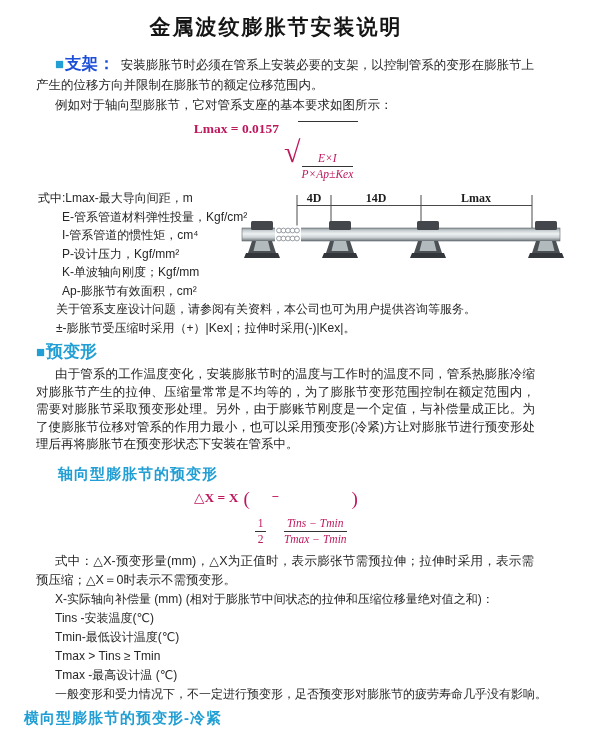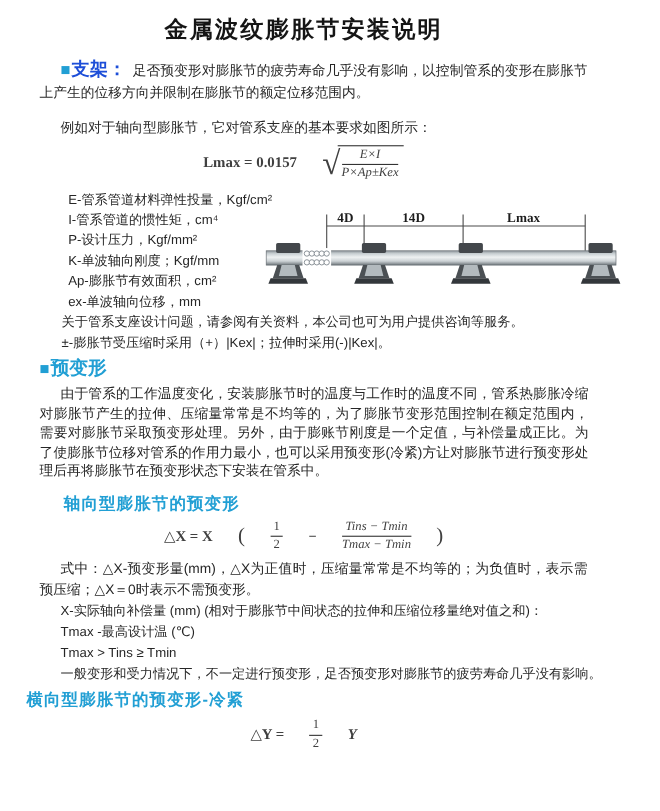--- a/index.html
+++ b/index.html
@@ -12,31 +12,31 @@
 
   .title{
     margin:0;padding-top:13px;text-align:center;
     font-size:21px;font-weight:bold;color:#151515;letter-spacing:2px;
   }
 
   
   .sec1{margin:12px 18px 0 36px;font-size:12.5px;line-height:20px;text-indent:19px;text-align:justify;}
   .sq{color:#219fd4;font-size:15px;font-style:normal;margin-right:1px;}
   .inline-head{color:#1d4ed8;font-weight:bold;font-size:16.5px;margin-right:6px;}
-  .example{margin:14px 18px 0 36px;font-size:12.5px;text-indent:19px;}
-
-  
-  .formula{display:flex;justify-content:center;align-items:center;gap:23px;
-    font-family:"Liberation Serif","DejaVu Serif",serif;color:#404040;}
+  .example{margin:2px 18px 0 36px;font-size:12.5px;text-indent:19px;}
+
+  
+  .formula{display:flex;justify-content:center;align-items:flex-start;gap:5px;
+    font-family:"Liberation Serif","DejaVu Serif",serif;color:#be185d;}
   .f-lhs{font-weight:bold;font-size:13.5px;}
   .f-rhs{font-weight:bold;font-style:italic;font-size:13.5px;}
   .paren{font-size:19px;font-weight:400;line-height:1;}
   .minus{font-weight:bold;font-size:13px;}
   .frac{display:inline-block;vertical-align:middle;text-align:center;
-    font-size:11.5px;line-height:1.15;font-weight:normal;}
+    font-size:11.5px;line-height:1.15;font-weight:normal;margin-top:28px;}
   .frac .fnum{display:block;border-bottom:1px solid #333;padding:0 3px 1px;}
   .frac .fden{display:block;padding-top:1px;}
   .ital{font-style:italic;}
   .formula1{margin-top:7px;}
   .sqrt{display:inline-flex;align-items:center;}
   .radical{font-size:30px;line-height:0.85;font-weight:400;transform:translateY(1px);}
   .radicand{border-top:1.4px solid #333;margin-left:-3px;padding:2px 5px 0 4px;}
 
   
   .defs{margin:8px 0 0 38px;font-size:12px;line-height:18.5px;width:555px;}
@@ -57,44 +57,44 @@
   .axialdefs{margin:1px 0 0 55px;font-size:12px;line-height:19px;}
   .formula3{margin-top:7px;}
 </style>
 </head>
 <body>
 
 <div class="page">
 
   <h1 class="title">金属波纹膨胀节安装说明</h1>
 
-  <p class="sec1"><span class="sq">■</span><span class="inline-head">支架：</span><span>足否预变形对膨胀节的疲劳寿命几乎没有影响，以控制管系的变形在膨胀节上产生的位移方向并限制在膨胀节的额定位移范围内。</span></p>
+  <p class="sec1"><span class="sq">■</span><span class="inline-head">支架：</span><span>安装膨胀节时必须在管系上安装必要的支架，以控制管系的变形在膨胀节上产生的位移方向并限制在膨胀节的额定位移范围内。</span></p>
 
   <p class="example">例如对于轴向型膨胀节，它对管系支座的基本要求如图所示：</p>
 
   <div class="formula formula1">
     <span class="f-lhs">Lmax = 0.0157</span>
     <span class="sqrt">
       <span class="radical">√</span>
       <span class="radicand">
         <span class="frac ital">
           <span class="fnum">E×I</span>
           <span class="fden">P×Ap±Kex</span>
         </span>
       </span>
     </span>
   </div>
 
   <div class="defs">
+    <div>式中:Lmax-最大导向间距，m</div>
     <div class="ind">E-管系管道材料弹性投量，Kgf/cm²</div>
     <div class="ind">I-管系管道的惯性矩，cm⁴</div>
     <div class="ind">P-设计压力，Kgf/mm²</div>
     <div class="ind">K-单波轴向刚度；Kgf/mm</div>
     <div class="ind">Ap-膨胀节有效面积，cm²</div>
-    <div class="ind">ex-单波轴向位移，mm</div>
     <div class="ind2">关于管系支座设计问题，请参阅有关资料，本公司也可为用户提供咨询等服务。</div>
     <div class="ind2">±-膨胀节受压缩时采用（+）|Kex|；拉伸时采用(-)|Kex|。</div>
   </div>
 
   <svg class="diagram" viewBox="0 0 330 105" xmlns="http://www.w3.org/2000/svg">
     <defs>
       <linearGradient id="pipeG" x1="0" y1="0" x2="0" y2="1">
         <stop offset="0" stop-color="#8f979c"></stop>
         <stop offset="0.2" stop-color="#c9d0d3"></stop>
         <stop offset="0.45" stop-color="#eef1f2"></stop>
@@ -174,26 +174,28 @@
       <span class="fden">2</span>
     </span>
     <span class="minus">−</span>
     <span class="frac ital">
       <span class="fnum">Tins − Tmin</span>
       <span class="fden">Tmax − Tmin</span>
     </span>
     <span class="paren">)</span>
   </div>
 
-  <p class="note">式中：△X-预变形量(mm)，△X为正值时，压缩量常常是不均等的；为负值时，表示需预压缩；△X＝0时表示不需预变形。</p>
+  <p class="note">式中：△X-预变形量(mm)，△X为正值时，表示膨张节需预拉伸；拉伸时采用，表示需预压缩；△X＝0时表示不需预变形。</p>
 
   <div class="axialdefs">
     <div>X-实际轴向补偿量 (mm) (相对于膨胀节中间状态的拉伸和压缩位移量绝对值之和)：</div>
+    <div>Tins -安装温度(℃)</div>
+    <div>Tmin-最低设计温度(℃)</div>
+    <div>Tmax &gt; Tins ≥ Tmin</div>
     <div>Tmax -最高设计温 (℃)</div>
-    <div>Tmax &gt; Tins ≥ Tmin</div>
     <div>一般变形和受力情况下，不一定进行预变形，足否预变形对膨胀节的疲劳寿命几乎没有影响。</div>
   </div>
 
   <div class="subhead lat">横向型膨胀节的预变形-冷紧</div>
 
   <div class="formula formula3">
     <span class="f-lhs">△Y =</span>
     <span class="frac">
       <span class="fnum">1</span>
       <span class="fden">2</span>

